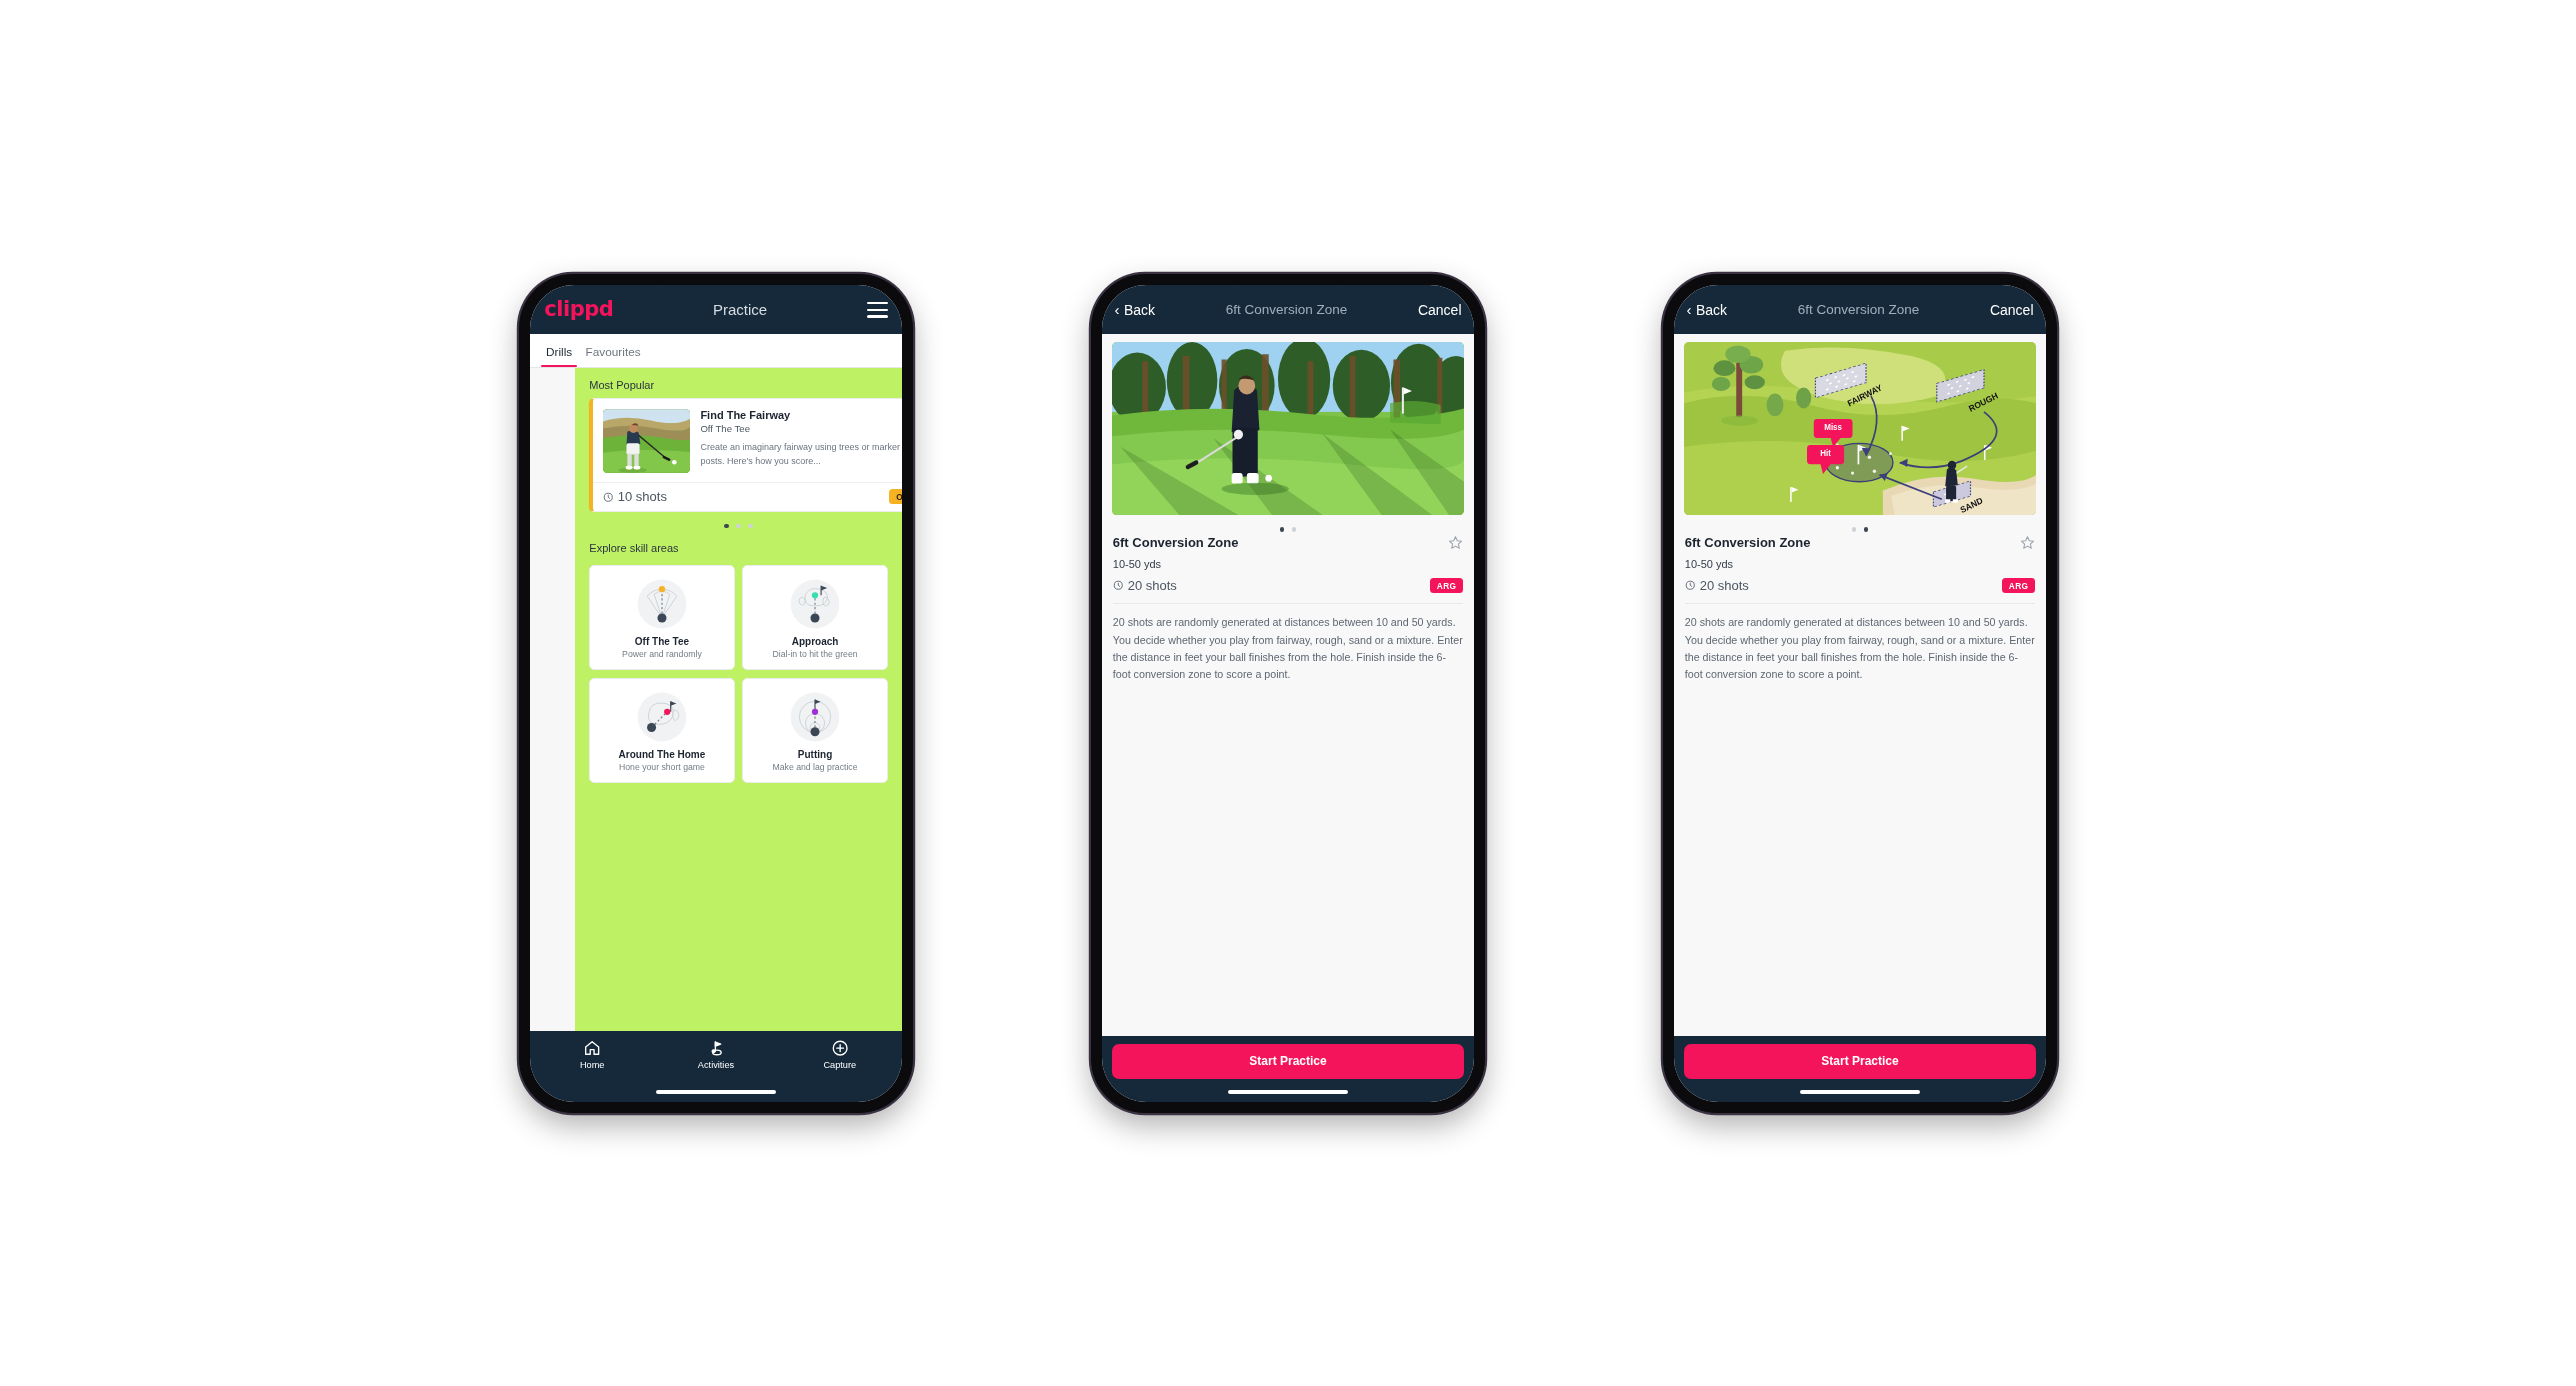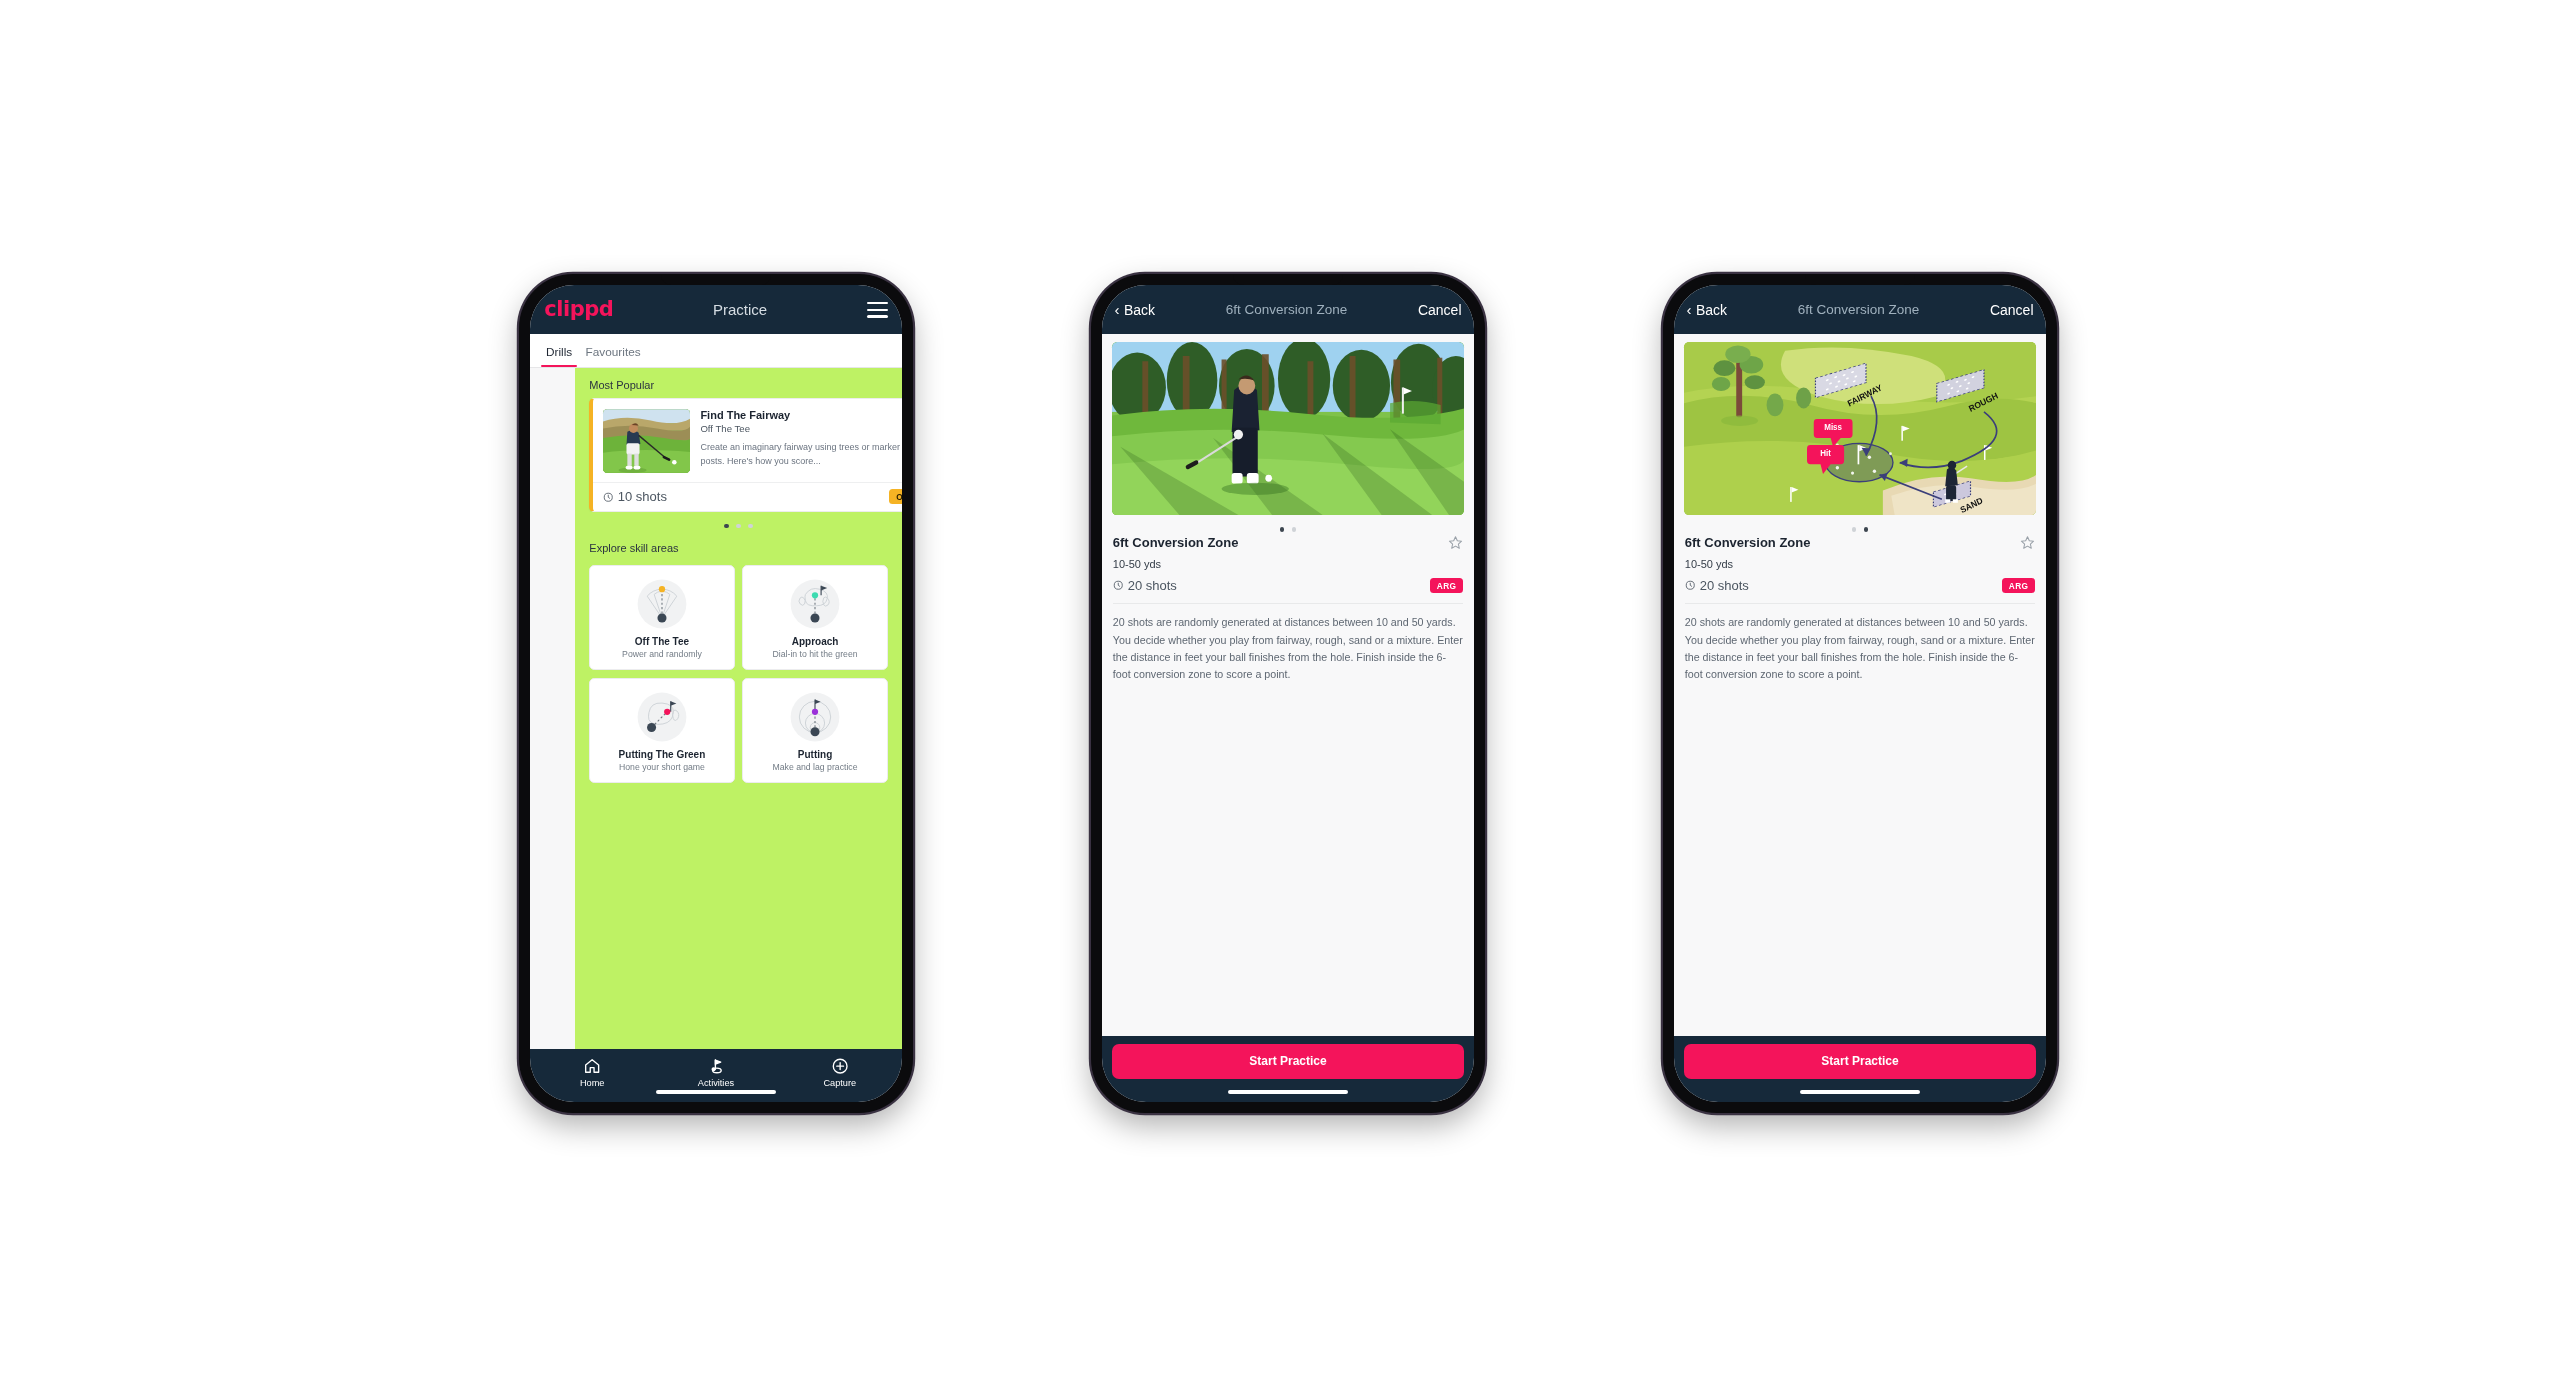--- a/index.html
+++ b/index.html
@@ -200,21 +200,21 @@
     text-align: center;
     cursor: pointer;
   }
   .skill-ico { height: 56px; display: flex; align-items: center; justify-content: center; }
   .skill-name { font-size: 10px; font-weight: 700; color: #1c2430; margin-top: 3.5px; }
   .skill-desc { font-size: 8.7px; color: #737c86; margin-top: 2.6px; }
 
   
   .bottomnav {
     background: #16293a;
-    height: 53px;
+    height: 71px;
     display: flex;
     align-items: flex-start;
     padding-top: 8.7px;
     flex: 0 0 auto;
   }
   .navitem {
     flex: 1; text-align: center; color: #ffffff; cursor: pointer;
     display: flex; flex-direction: column; align-items: center; gap: 2.6px;
   }
   .navitem span { font-size: 9.2px; }
@@ -389,21 +389,21 @@
                 <circle cx="31" cy="31" r="28" fill="#f1f2f3"></circle>
                 <path d="M16 26 q2 -12 15 -11 q14 1 13 11 q-1 11 -12 13 q-13 2 -16 -5 q-1 -4 0 -8z" fill="none" stroke="#cdd2d6" stroke-width="1.1"></path>
                 <path d="M48 24 q4 4 1 9 q-3 4 -5 0 q-2 -5 0 -9 q2 -2 4 0z" fill="none" stroke="#cdd2d6" stroke-width="1.1"></path>
                 <path d="M41 13 v12" stroke="#3b4754" stroke-width="1.3"></path>
                 <path d="M41 13 l6.5 2.5 -6.5 2.7z" fill="#3b4754"></path>
                 <path d="M19 43 L37 25" stroke="#6a727b" stroke-width="1.2" stroke-dasharray="2.5 2.5"></path>
                 <circle cx="37" cy="25" r="3.6" fill="#f4145b"></circle>
                 <circle cx="19" cy="43" r="5.2" fill="#3b4754"></circle>
               </svg>
             </div>
-            <div class="skill-name">Putting The Green</div>
+            <div class="skill-name">Around The Home</div>
             <div class="skill-desc">Hone your short game</div>
           </div>
 
           <div class="skill-card">
             <div class="skill-ico">
               <svg width="54" height="54" viewBox="0 0 62 62">
                 <circle cx="31" cy="31" r="28" fill="#f1f2f3"></circle>
                 <circle cx="31" cy="31" r="18" fill="none" stroke="#cdd2d6" stroke-width="1.1"></circle>
                 <circle cx="31" cy="38" r="11" fill="none" stroke="#cdd2d6" stroke-width="1.1"></circle>
                 <circle cx="31" cy="43" r="5.5" fill="none" stroke="#cdd2d6" stroke-width="1.1"></circle>

